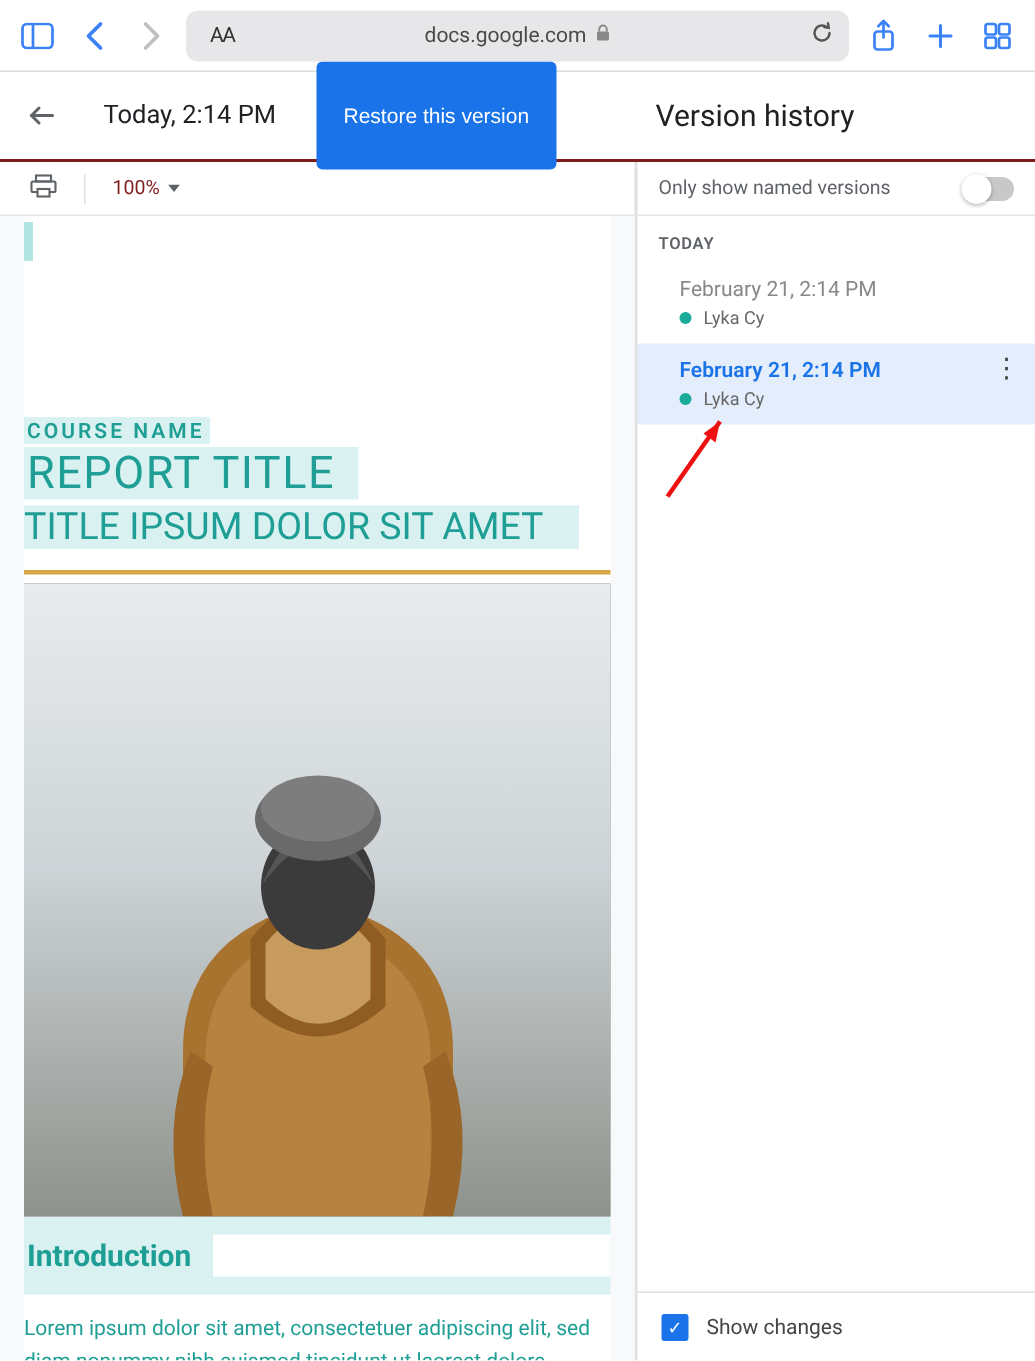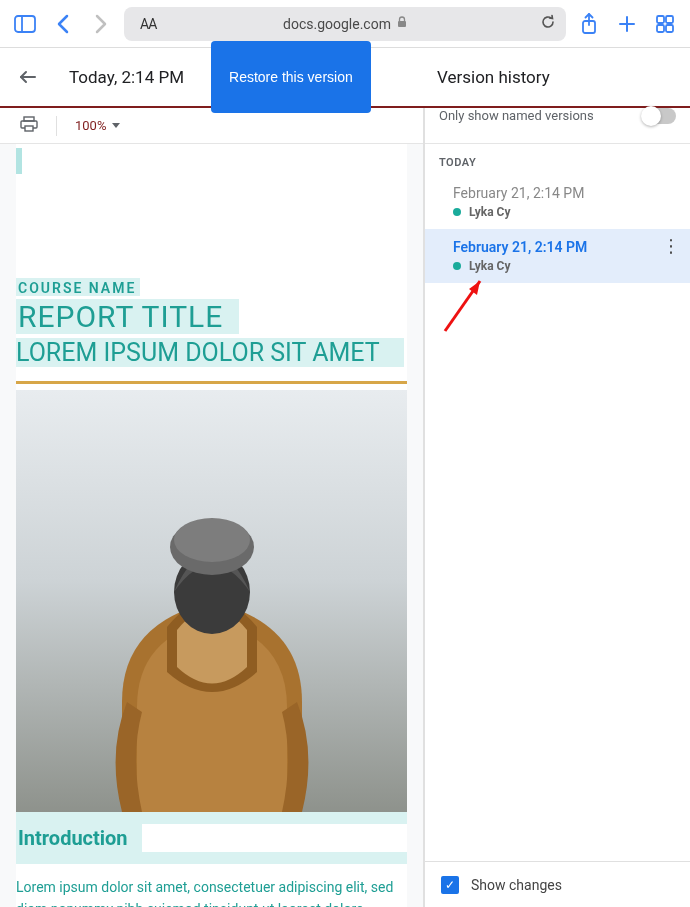--- a/index.html
+++ b/index.html
@@ -12,21 +12,21 @@
   .url-box { flex: 1; height: 34px; background: #e7e7e9; border-radius: 8px; display: flex; align-items: center; justify-content: center; gap: 6px; color: #4a4a4a; font-size: 14px; position: relative; }
   .aa { position: absolute; left: 16px; font-size: 14px; color: #333; letter-spacing: -1px; }
   .lock { font-size: 11px; color: #777; }
   .reload { position: absolute; right: 10px; color: #555; }
   
   
   .app-toolbar { height: 60px; display: flex; align-items: center; padding: 0 14px; gap: 27px; border-bottom: 2px solid #7f1d1d; }
   .back-arrow { width: 28px; height: 28px; display: flex; align-items: center; justify-content: center; color: #5f6368; }
   .today-label { font-size: 17px; color: #202124; }
   .restore-btn { background: #1a73e8; color: #fff; border: none; border-radius: 4px; padding: 28px 18px; font-size: 14px; font-weight: 500; }
-  .vh-title { font-size: 17px; color: #202124; margin-left: auto; flex: 0 0 255px; padding-left: 16px;}
+  .vh-title { font-size: 20px; color: #202124; margin-left: auto; flex: 0 0 255px; padding-left: 16px;}
   
   .main-wrap { display: flex; height: calc(907px - 48px - 60px); }
   
   
   .doc-side { width: 424px; display: flex; flex-direction: column; border-right: 1px solid #e0e0e0; }
   .sub-toolbar { height: 36px; display: flex; align-items: center; gap: 18px; padding: 0 20px; border-bottom: 1px solid #e5e5e5; font-size: 13px; color: #7f1d1d; }
   .divider-v { width: 1px; height: 20px; background: #e0e0e0; }
   .zoom { display: flex; align-items: center; gap: 6px; }
   .doc-canvas { flex: 1; overflow: hidden; background: #f8f9fa; position: relative; }
   .marker { position:absolute; top:4px; left:16px; width:6px; height:26px; background:#b2e4e2; }
@@ -37,28 +37,28 @@
   .subtitle { color:#1e9e94; font-size:25px; font-weight:400; letter-spacing:0px; margin-top:4px; background:#d9f2f1; display:inline-block; padding-right:24px;}
   .gold-rule { height:3px; background:#d7a648; margin-top:14px; }
   .hero { margin-top:6px; width:100%; height:422px; background:#888; position:relative; overflow:hidden; }
   .intro-bar { background:#d9f2f1; margin-top:0; padding:12px 0 12px 2px; display:flex; align-items:center; }
   .intro-label { color:#1e9e94; font-size:20px; font-weight:700; }
   .white-gap { background:#fff; flex:1; height:28px; margin-left:14px; }
   .body-text { color:#1e9e94; font-size:14px; line-height:1.6; margin-top:12px; }
   
   
   .right-panel { flex: 1; display: flex; flex-direction: column; border-left: 1px solid #e0e0e0; }
-  .rp-row1 { height:36px; display:flex; justify-content:space-between; padding:0 14px; font-size:13px; color:#5f6368; border-bottom:1px solid #e5e5e5; }
+  .rp-row1 { height:36px; display:flex; align-items:center; justify-content:space-between; padding:0 14px; font-size:13px; color:#5f6368; border-bottom:1px solid #e5e5e5; }
   .toggle { width:34px; height:16px; background:#c8c8c8; border-radius:10px; position:relative; }
   .toggle::after { content:''; position:absolute; left:-1px; top:-2px; width:20px; height:20px; background:#fff; border-radius:50%; box-shadow:0 1px 3px rgba(0,0,0,0.3); }
   .rp-sec-label { font-size:11px; color:#5f6368; font-weight:600; letter-spacing:0.5px; padding:12px 14px 6px; }
   .version-item { padding:10px 14px 10px 28px; position:relative; }
   .version-item.current .v-date { color:#888; font-size:14px; }
   .v-sub { font-size:12px; color:#777; font-style:italic; margin-top:2px; }
-  .v-user { display:flex; align-items:center; gap:8px; font-size:12px; color:#666; margin-top:4px;font-weight:bold; }
+  .v-user { display:flex; align-items:center; gap:8px; font-size:12px; color:#666; margin-top:4px; }
   .dot { width:8px; height:8px; border-radius:50%; background:#1aab9b; }
   .version-item.selected { background:#e3edfb; }
   .version-item.selected .v-date { color:#1a73e8; font-weight:600; font-size:14px; }
   .v-more { position:absolute; right:12px; top:12px; color:#444; font-size:18px; line-height:0.5; letter-spacing:-2px; }
   
   .show-changes { height:46px; border-top:1px solid #e0e0e0; display:flex; align-items:center; gap:12px; padding:0 16px; font-size:14px; color:#444; }
   .checkbox { width:18px; height:18px; background:#1a73e8; border-radius:2px; display:flex; align-items:center; justify-content:center; color:#fff; font-size:12px; }
 
   
   .sky { position:absolute; inset:0; background:linear-gradient(180deg,#e8ecef 0%,#cdd3d6 45%,#8e928c 100%); }
@@ -155,21 +155,21 @@
         <svg width="8" height="5" viewBox="0 0 8 5">
             <polygon points="0,0 8,0 4,5" fill="#5f6368"></polygon>
           </svg>
       </span>
     </div>
     <div class="doc-canvas">
       <div class="marker"></div>
       <div class="page">
         <div><span class="course-strip">COURSE NAME</span></div>
         <div><span class="title-strip">REPORT TITLE</span></div>
-        <div><span class="subtitle">LOREM IPSUM DOLOR SIT AMET</span></div>
+        <div><span class="subtitle">TITLE IPSUM DOLOR SIT AMET</span></div>
         <div class="gold-rule"></div>
         <div class="hero">
           <div class="sky"></div>
           <svg class="person" viewBox="0 0 260 360" preserveAspectRatio="xMidYMax meet">
 
             <path d="M40 360 L40 250 Q40 170 130 150 Q220 170 220 250 L220 360 Z" fill="#a8722f"></path>
             <path d="M55 360 L55 255 Q55 185 130 168 Q205 185 205 255 L205 360 Z" fill="#b78240"></path>
 
             <path d="M85 175 Q130 120 175 175 L175 220 Q130 260 85 220 Z" fill="#8f5d22"></path>
             <path d="M95 178 Q130 135 165 178 L165 215 Q130 248 95 215 Z" fill="#c79a5e"></path>

